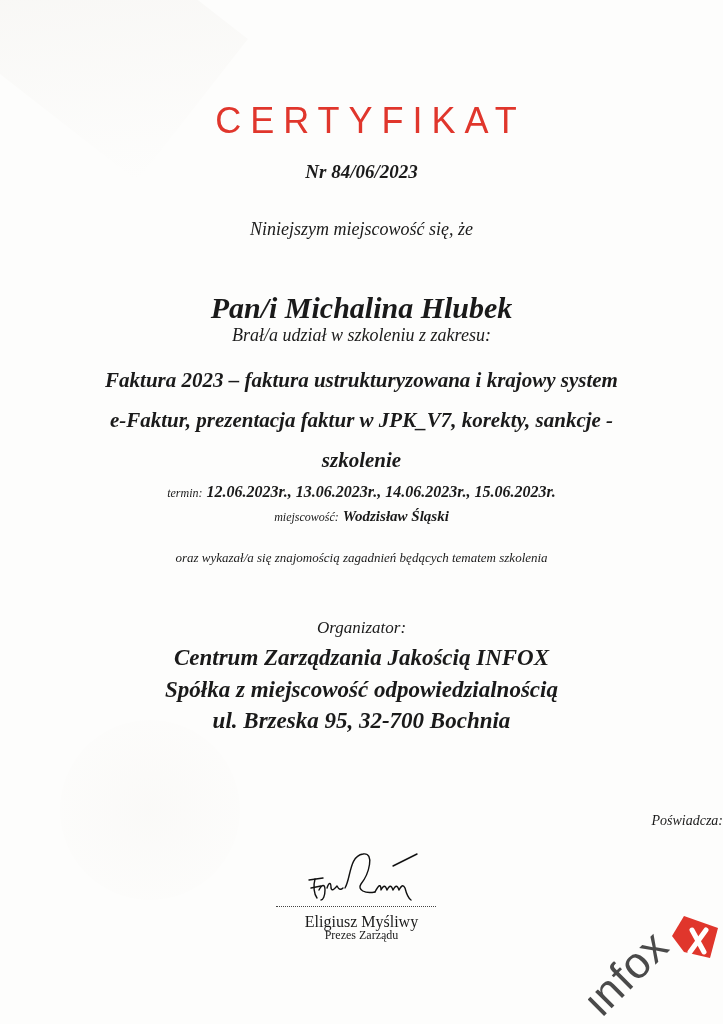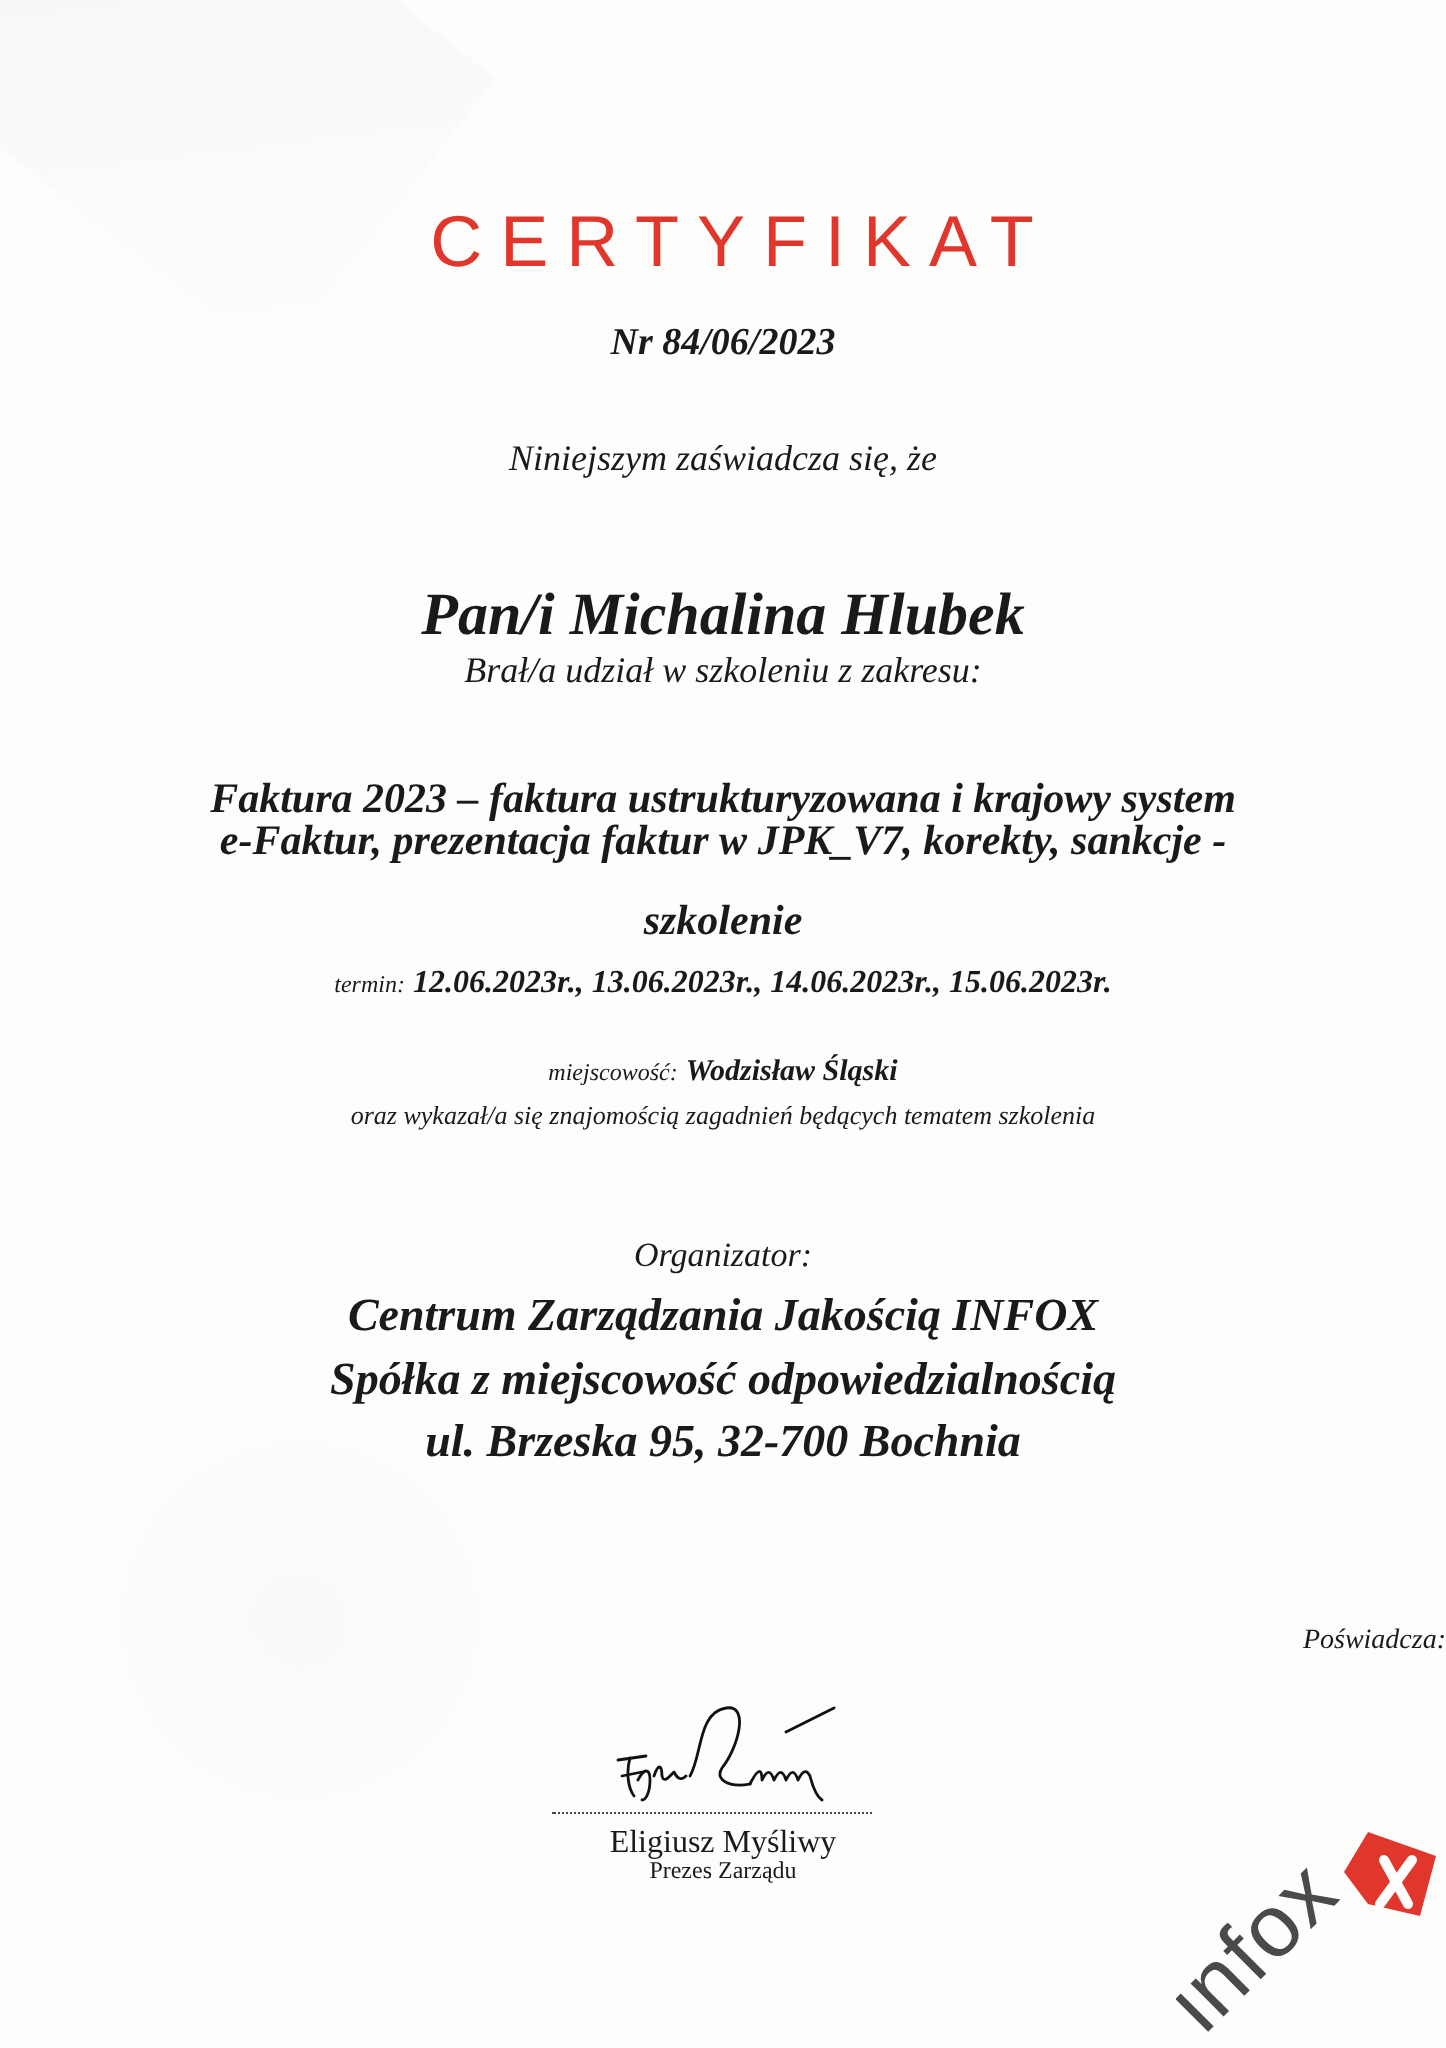--- a/index.html
+++ b/index.html
@@ -69,39 +69,39 @@
     .took-part {
       top: 325px;
       font-size: 18px;
       font-style: italic;
     }
     .course {
       font-size: 21px;
       font-style: italic;
       font-weight: bold;
     }
-    .course-1 { top: 368px; margin-top: 19px; }
+    .course-1 { top: 368px; }
     .course-2 { top: 408px; }
     .course-3 { top: 448px; }
     .dates-line {
       top: 483px;
       font-style: italic;
     }
     .small-label {
       font-size: 12px;
       font-style: italic;
       font-weight: normal;
     }
     .dates-value {
       font-size: 16px;
       font-style: italic;
       font-weight: bold;
     }
     .place-line {
-      top: 527px;
+      top: 507px;
       font-style: italic;
     }
     .place-value {
       font-size: 15px;
       font-style: italic;
       font-weight: bold;
     }
     .knowledge {
       top: 550px;
       font-size: 13px;
@@ -158,21 +158,21 @@
     }
   </style>
 </head>
 <body>
 
 <div class="watermark wm1"></div>
 <div class="watermark wm2"></div>
 
 <div class="center title">CERTYFIKAT</div>
 <div class="center number">Nr 84/06/2023</div>
-<div class="center intro">Niniejszym zaświadcza się, że</div>
+<div class="center intro">Niniejszym miejscowość się, że</div>
 <div class="center person">Pan/i Michalina Hlubek</div>
 <div class="center took-part">Brał/a udział w szkoleniu z zakresu:</div>
 
 <div class="center course course-1">Faktura 2023 – faktura ustrukturyzowana i krajowy system</div>
 <div class="center course course-2">e-Faktur, prezentacja faktur w JPK_V7, korekty, sankcje -</div>
 <div class="center course course-3">szkolenie</div>
 
 <div class="center dates-line">
   <span class="small-label">termin:</span>
   <span class="dates-value">12.06.2023r., 13.06.2023r., 14.06.2023r., 15.06.2023r.</span>

